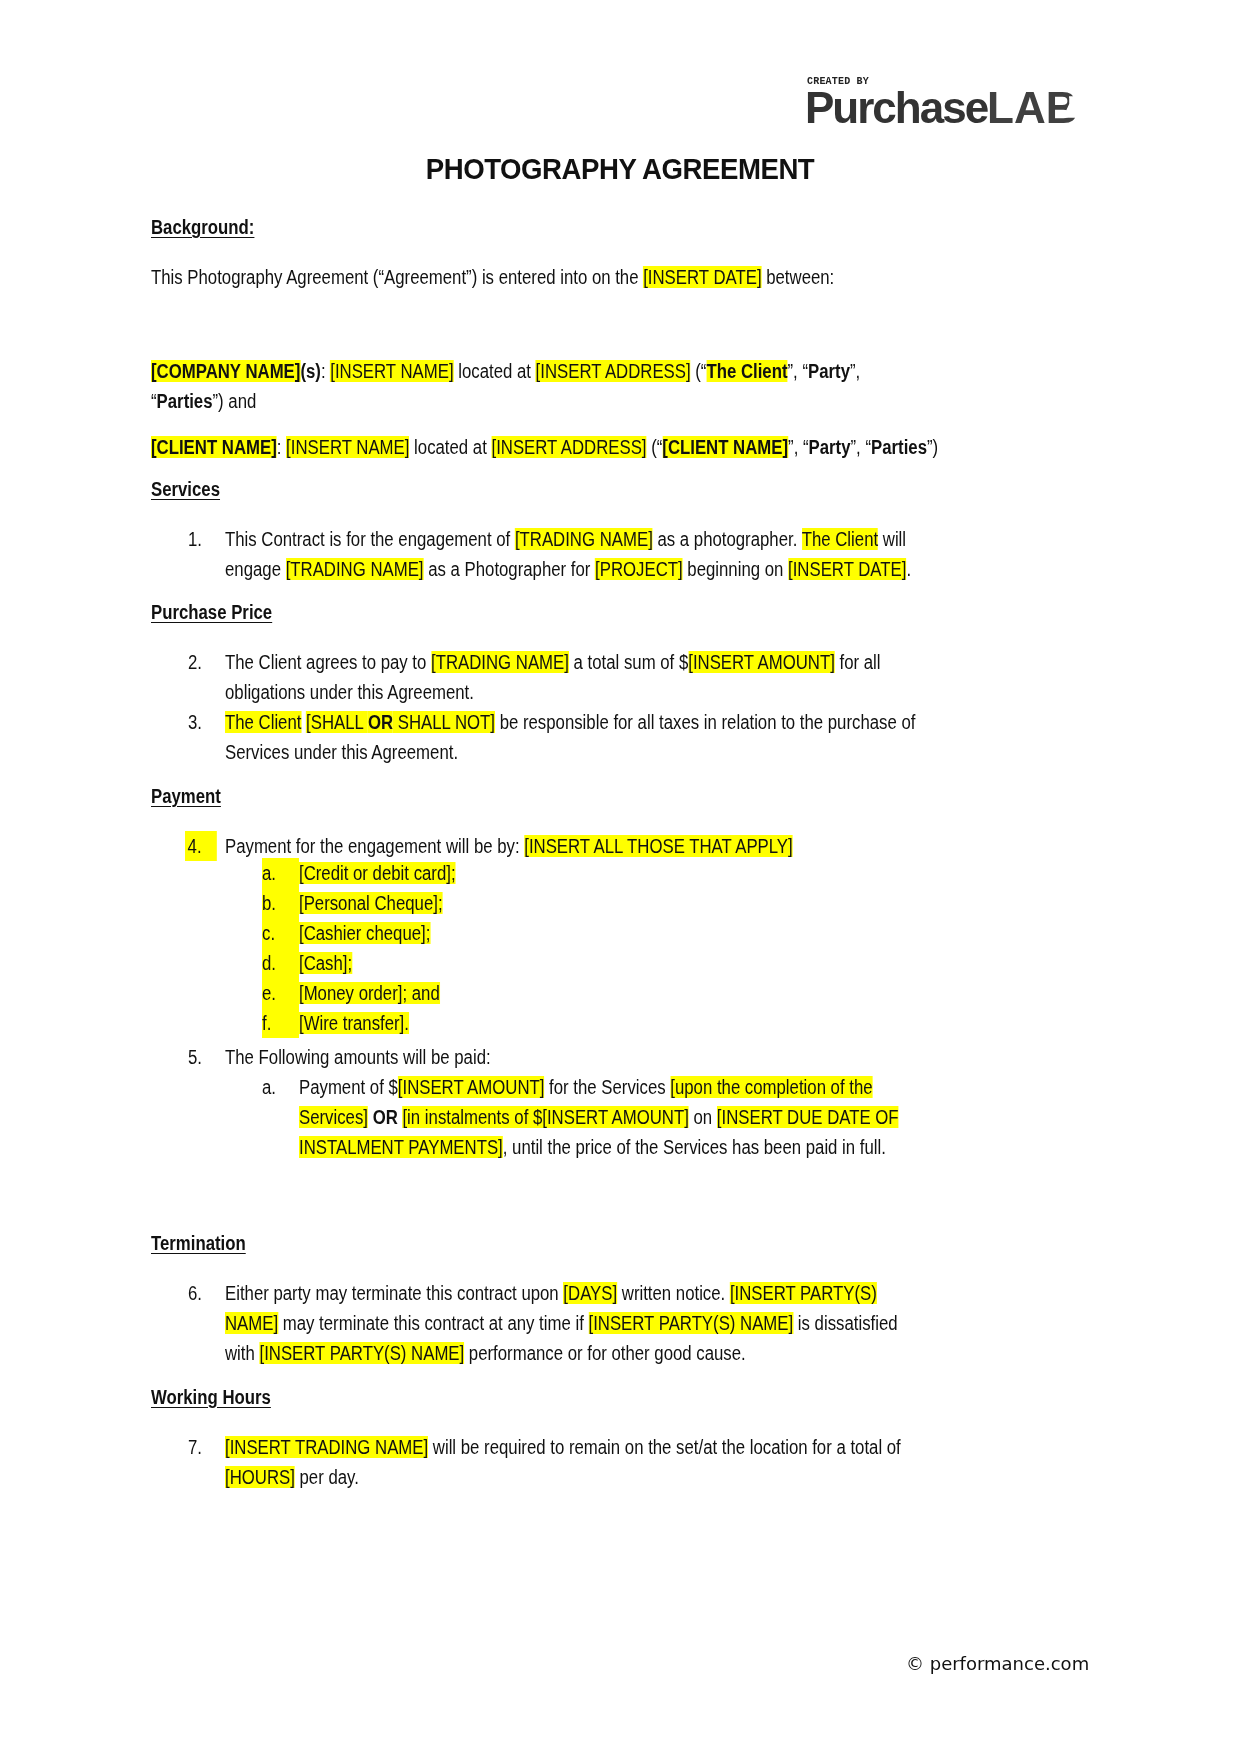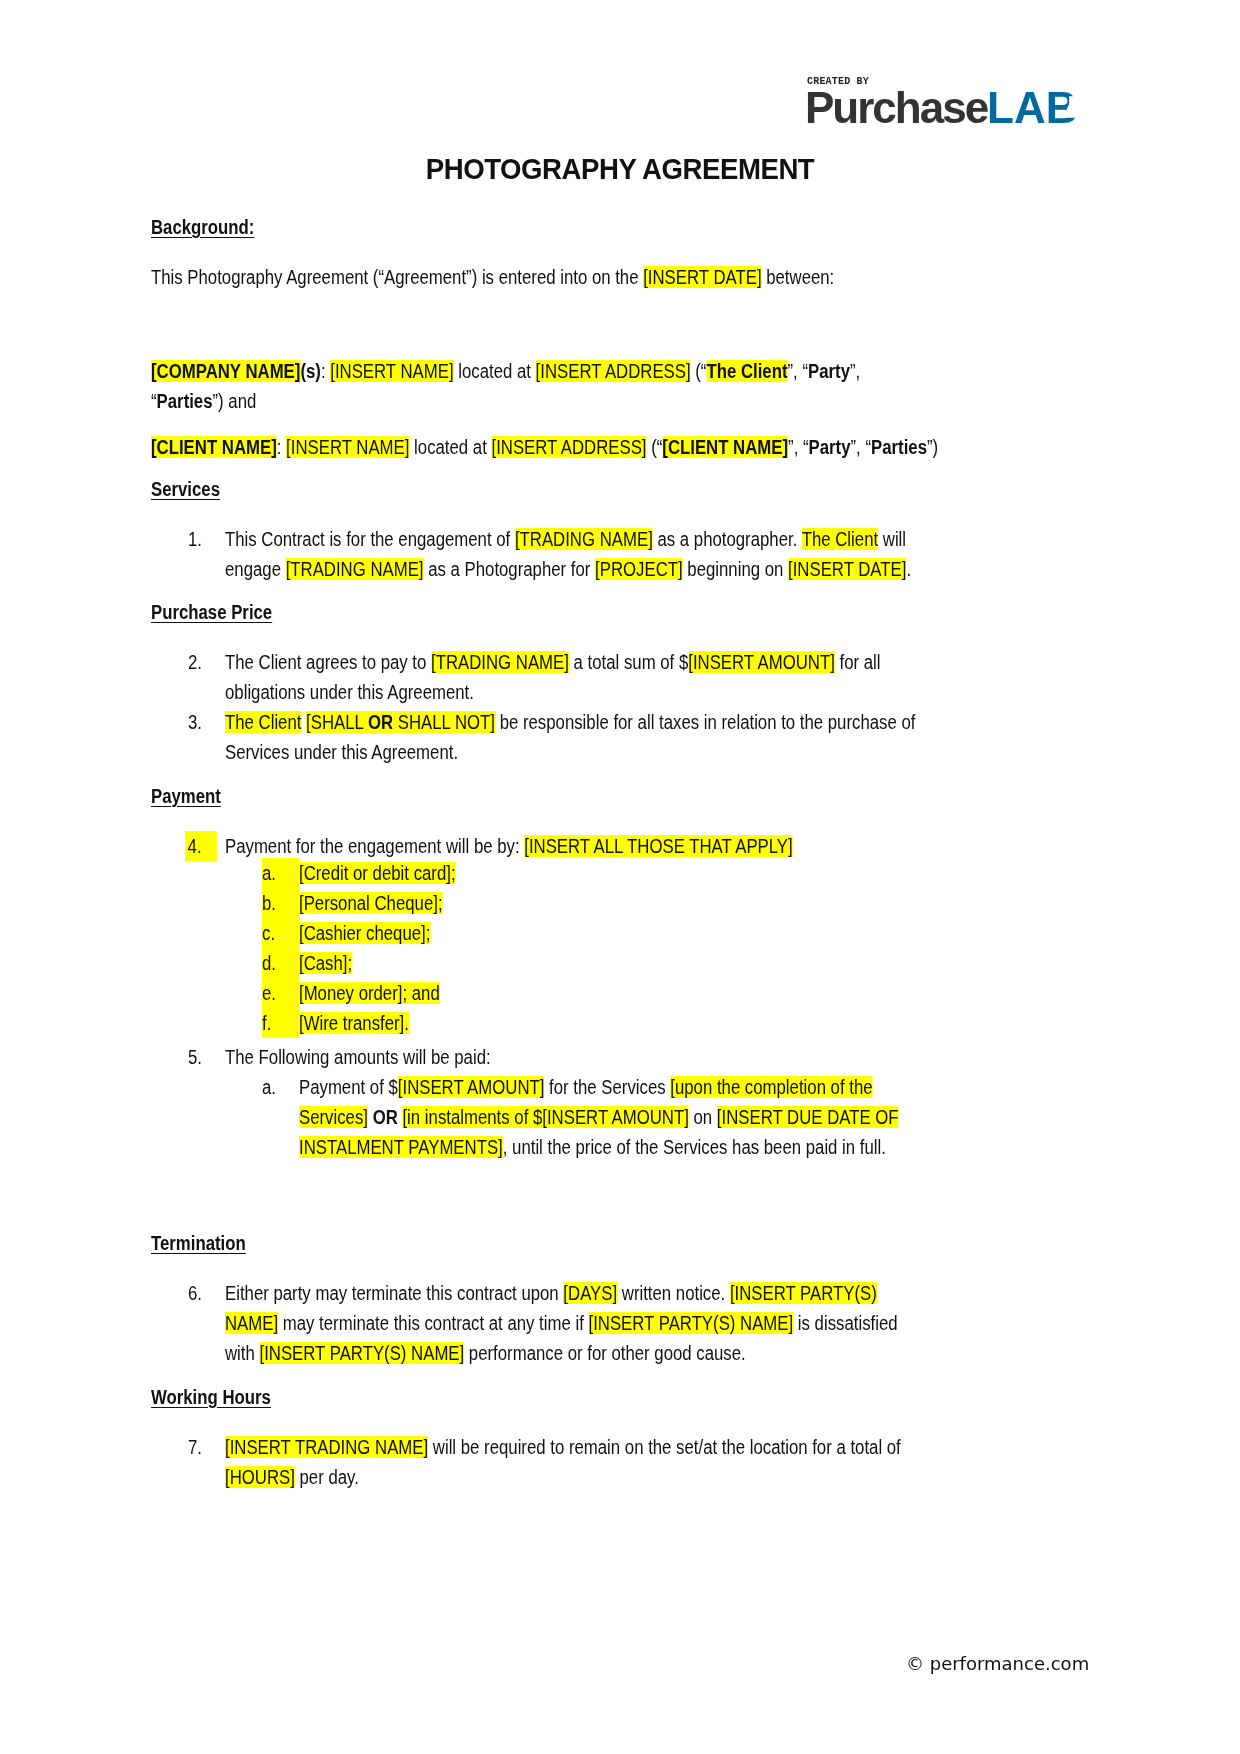--- a/index.html
+++ b/index.html
@@ -7,21 +7,21 @@
          font-family: "Liberation Sans Narrow", "Liberation Sans", sans-serif; color: #111; }
   .page { position: absolute; left: 0; top: 0; width: 1240px; height: 1754px; }
 
   
   .logo { position: absolute; left: 805px; top: 76px; width: 300px; height: 60px; }
   .logo .created { position: absolute; left: 2px; top: 0; font-family: Liberation Mono, monospace;
                    font-weight: bold; font-size: 10px; letter-spacing: 0.2px; color: #222; }
   .logo .brand { position: absolute; left: 0; top: 6px; font-family: "Liberation Sans", sans-serif;
                  font-weight: bold; font-size: 44px; letter-spacing: -2px; line-height: 52px; white-space: nowrap; }
   .logo .brand .t1 { color: #333333; }
-  .logo .brand .t2 { color: #0369a1; letter-spacing: 0px; }
+  .logo .brand .t2 { color: #404040; letter-spacing: 0px; }
 
   .title { position: absolute; left: 0; width: 1240px; top: 152px; text-align: center;
            font-family: "Liberation Sans", sans-serif; font-weight: bold; font-size: 30px;
            letter-spacing: -0.5px; transform: scaleX(0.92); }
 
   .para { position: absolute; font-size: 19.5px; line-height: 30px; white-space: nowrap;
           font-family: "Liberation Sans", sans-serif; transform-origin: left top; transform: scaleX(0.86); }
   .heading { position: absolute; left: 151px; font-family: "Liberation Sans", sans-serif;
              font-weight: bold; font-size: 19.5px; text-decoration: underline; text-underline-offset: 3px;
              transform-origin: left top; transform: scaleX(0.86); }

